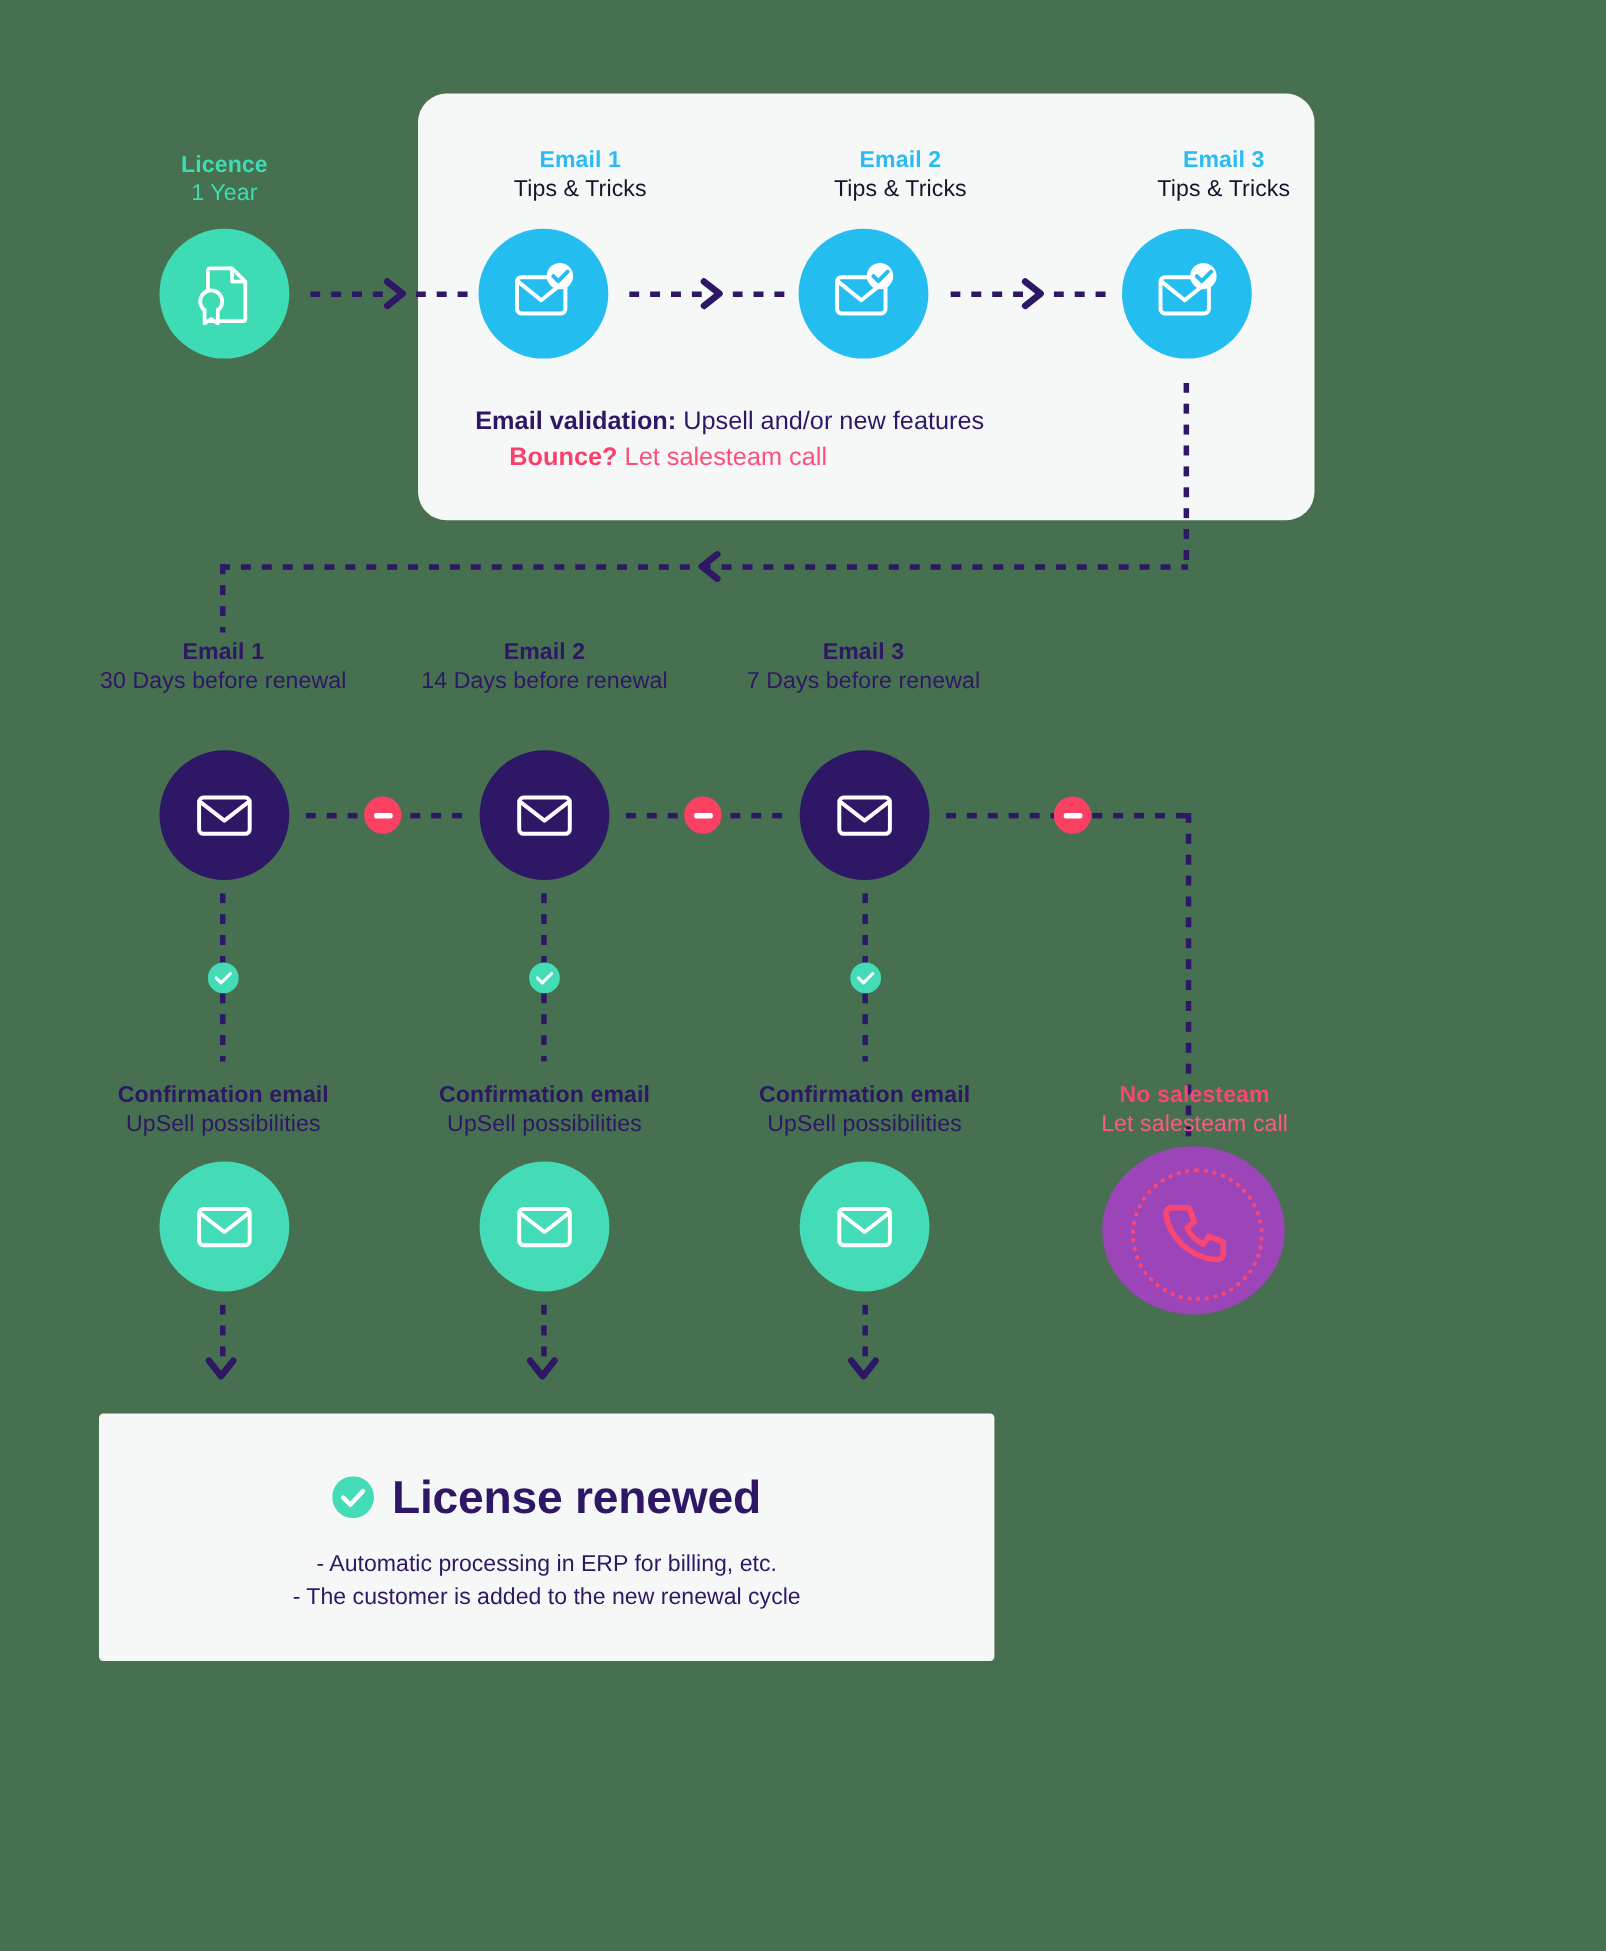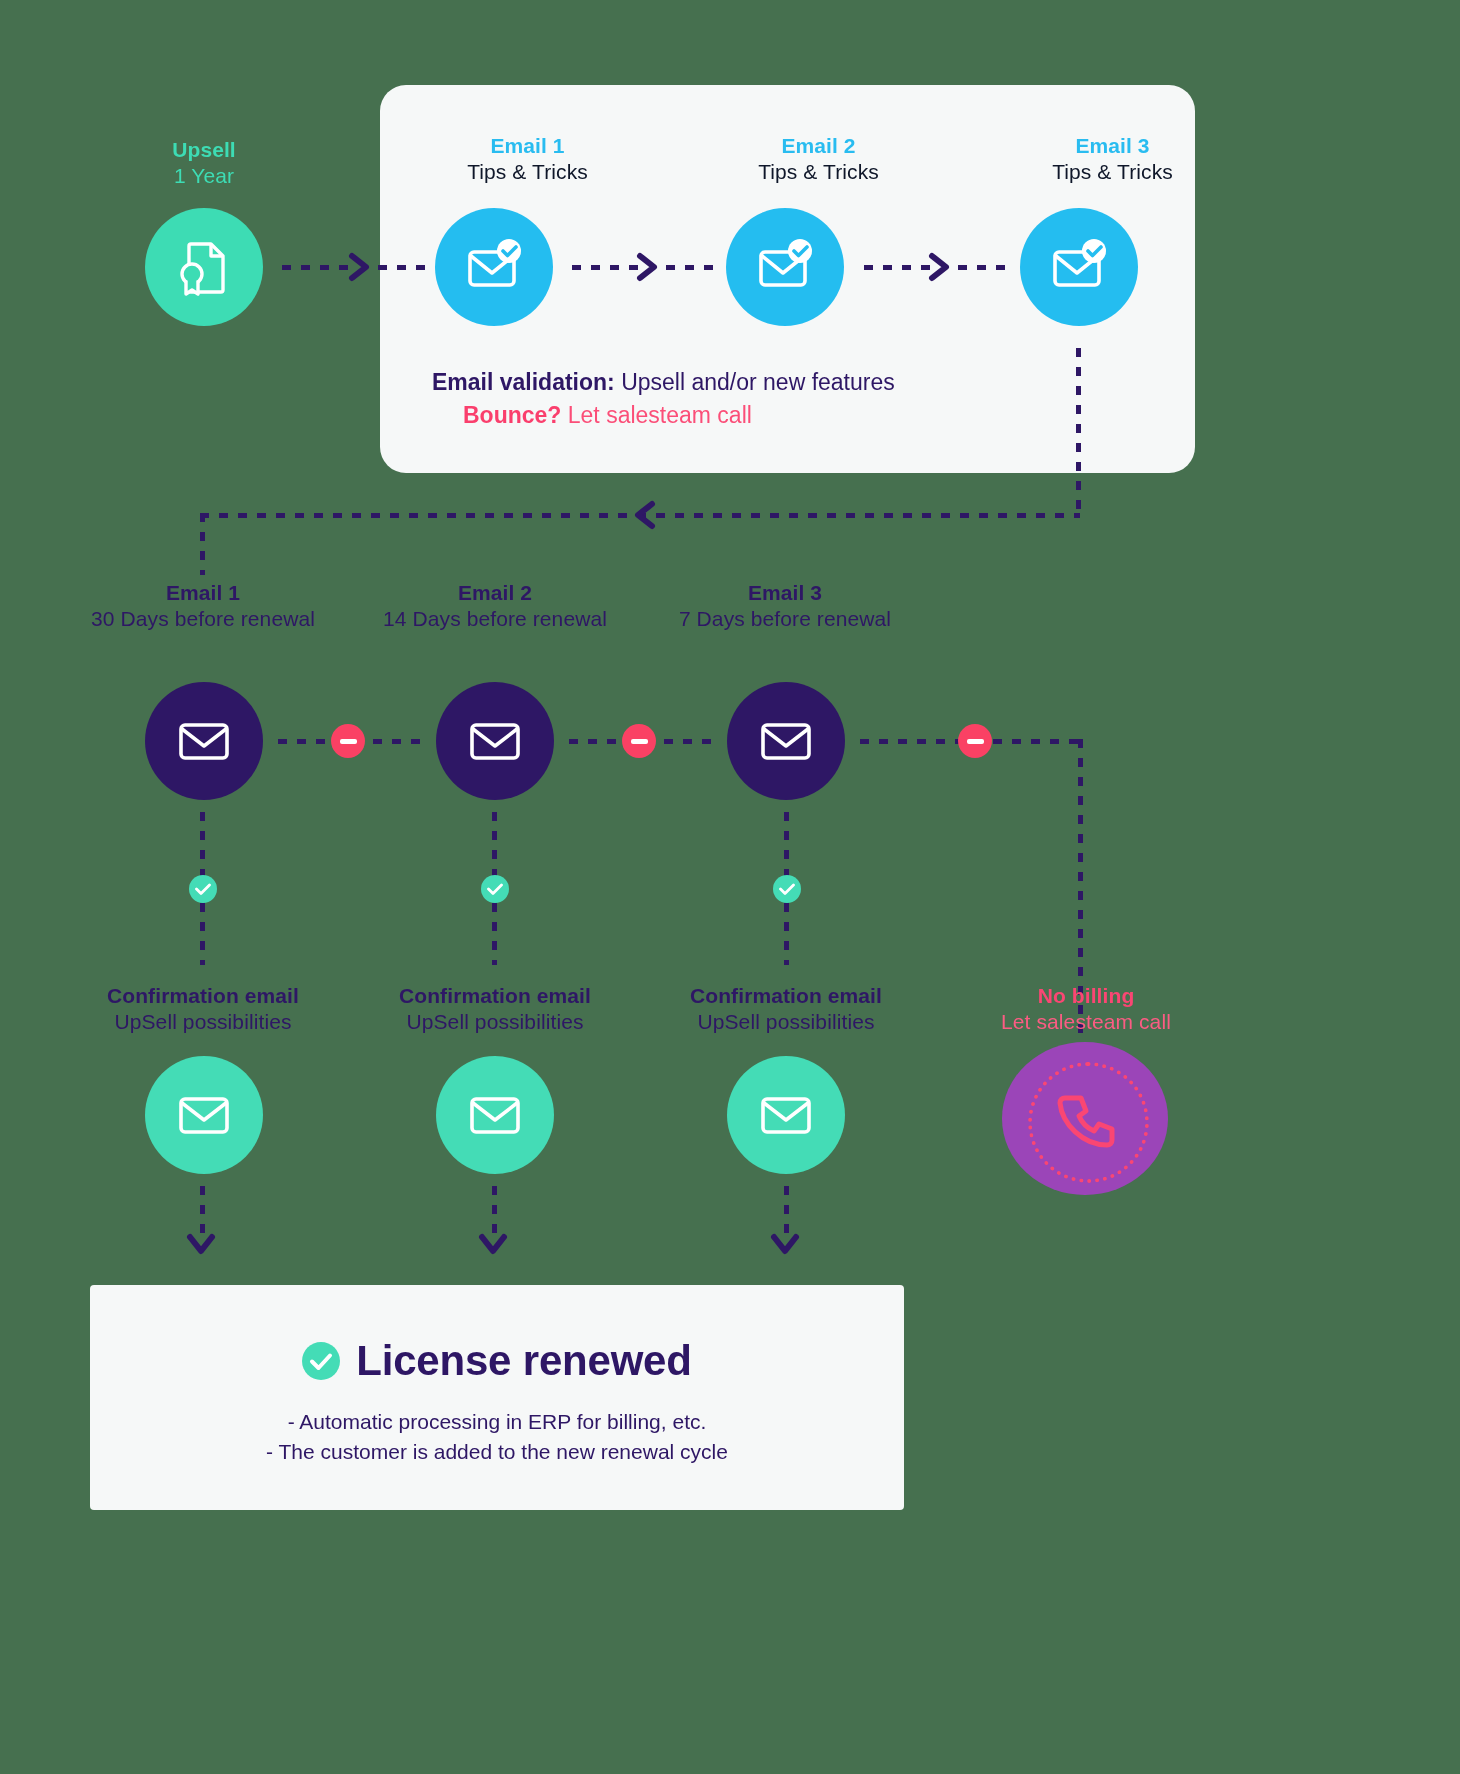--- a/index.html
+++ b/index.html
@@ -129,21 +129,21 @@
       <div id="validation-line">
         <b>Email validation:</b><span> Upsell and/or new features</span>
       </div>
       <div id="bounce-line">
         <b>Bounce?</b><span> Let salesteam call</span>
       </div>
     </div>
   </div>
 
   <div class="lbl teal-txt" style="left:90px;top:137px;width:228px;">
-    <span class="t1">Upsell</span>
+    <span class="t1">Licence</span>
     <span class="t2">1 Year</span>
   </div>
 
   <div class="circle c-teal" style="left:145px;top:208px;width:118px;height:118px;">
     <svg width="62" height="62" viewBox="0 0 62 62">
       <path d="M18 8 h20 l12 12 v34 a2 2 0 0 1 -2 2 H18 a2 2 0 0 1 -2 -2 V10 a2 2 0 0 1 2 -2 z" fill="none" stroke="#ffffff" stroke-width="3.4" stroke-linejoin="round"></path>
       <path d="M38 8 v12 h12" fill="none" stroke="#ffffff" stroke-width="3.4" stroke-linejoin="round"></path>
       <circle cx="19" cy="38" r="10" fill="#3ddcb4" stroke="#ffffff" stroke-width="3.4"></circle>
       <path d="M13 45 l0 13 l6 -4 l6 4 l0 -13" fill="#3ddcb4" stroke="#ffffff" stroke-width="3.4" stroke-linejoin="round"></path>
     </svg>
@@ -277,21 +277,21 @@
   </div>
   <div class="lbl pur-txt" style="left:377px;top:983px;width:236px;">
     <span class="t1">Confirmation email</span>
     <span class="t2">UpSell possibilities</span>
   </div>
   <div class="lbl pur-txt" style="left:668px;top:983px;width:236px;">
     <span class="t1">Confirmation email</span>
     <span class="t2">UpSell possibilities</span>
   </div>
   <div class="lbl pink-txt" style="left:968px;top:983px;width:236px;">
-    <span class="t1">No billing</span>
+    <span class="t1">No salesteam</span>
     <span class="t2">Let salesteam call</span>
   </div>
 
   <div class="circle c-mint" style="left:145px;top:1056px;width:118px;height:118px;">
     <svg width="54" height="44" viewBox="0 0 54 44">
       <rect x="4" y="6" width="46" height="33" rx="4" fill="none" stroke="#fff" stroke-width="3.6"></rect>
       <path d="M5 10 L27 27 L49 10" fill="none" stroke="#fff" stroke-width="3.6" stroke-linecap="round" stroke-linejoin="round"></path>
     </svg>
   </div>
   <div class="circle c-mint" style="left:436px;top:1056px;width:118px;height:118px;">

